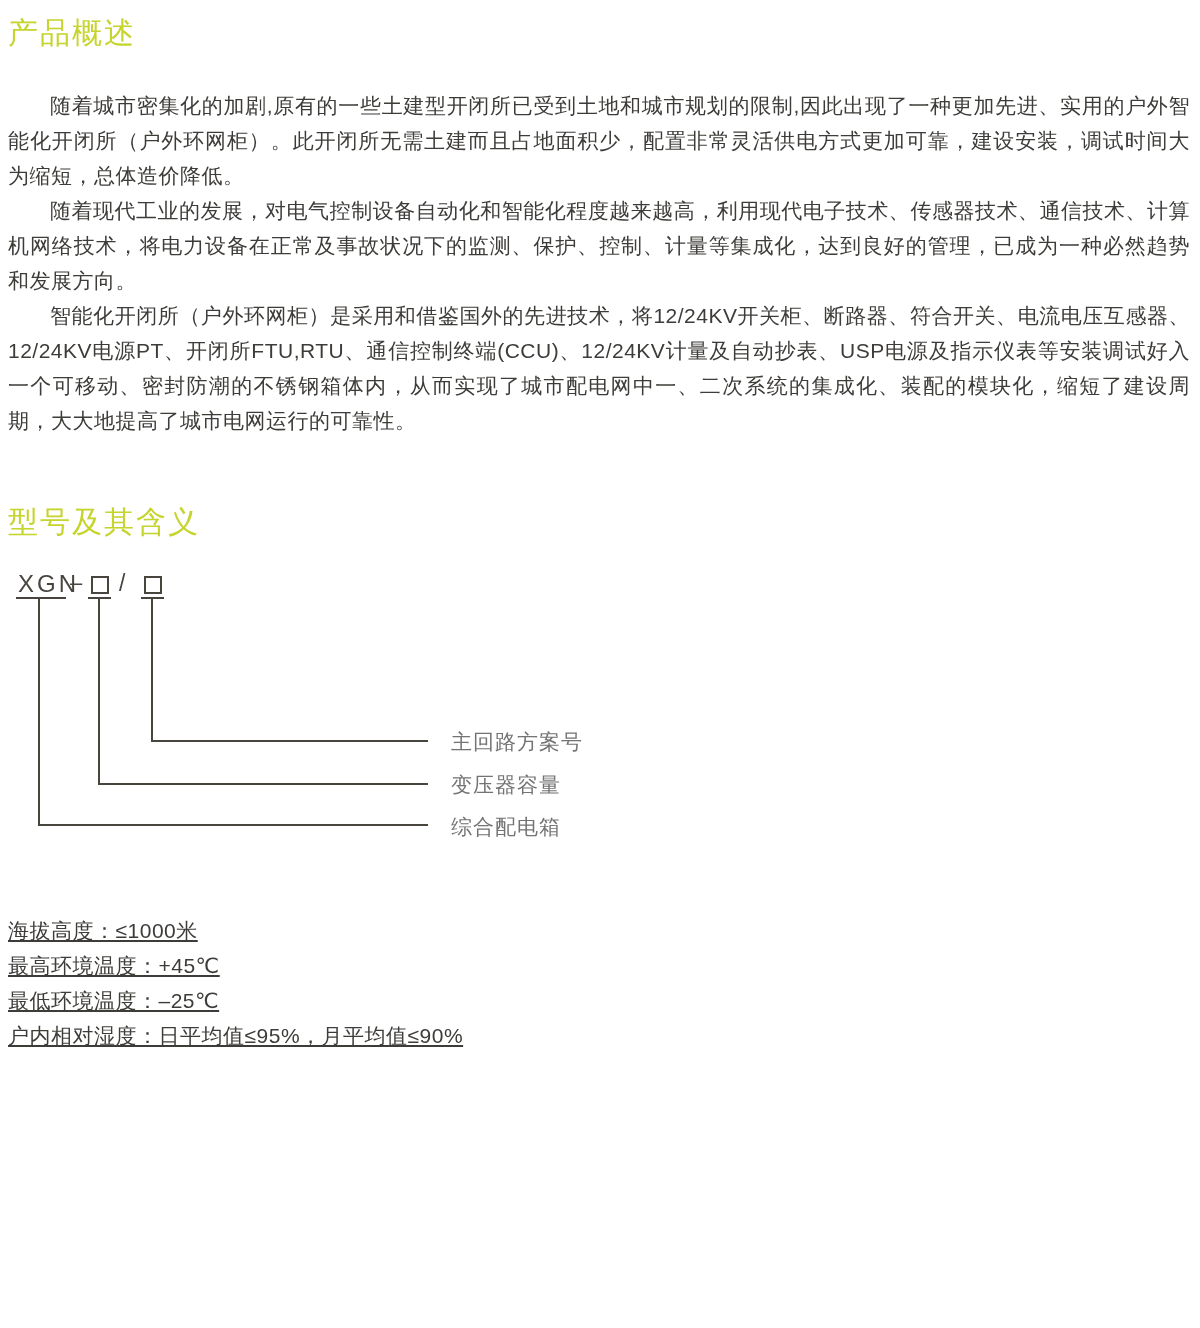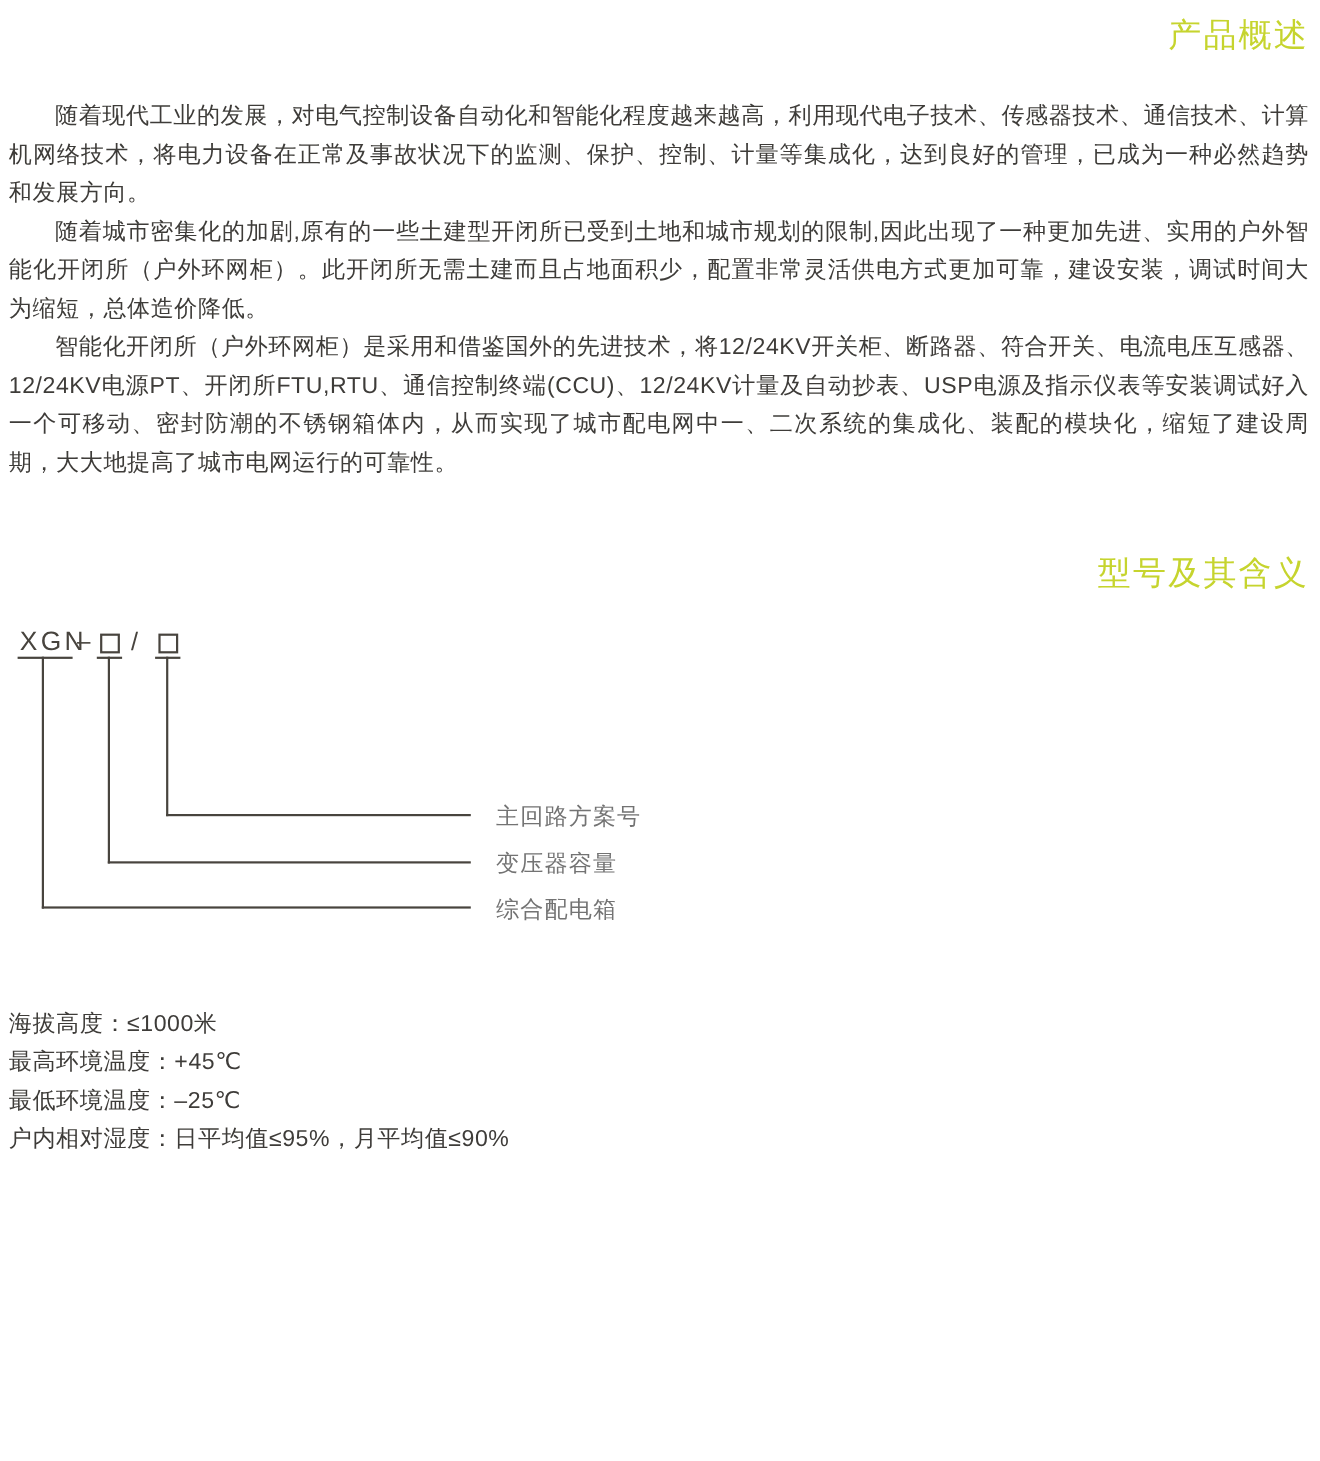--- a/index.html
+++ b/index.html
@@ -19,21 +19,20 @@
     min-height: 1328px;
     padding: 16px 10px 20px 8px;
   }
   .section-title {
     margin: 0;
     color: #c6d42e;
     font-size: 30px;
     line-height: 34px;
     font-weight: 400;
     letter-spacing: 2px;
-    text-align: right;
   }
   .paragraphs {
     margin-top: 38px;
   }
   .paragraphs p {
     margin: 0;
     font-size: 21px;
     line-height: 35px;
     text-indent: 2em;
     text-align: justify;
@@ -99,39 +98,40 @@
     white-space: nowrap;
   }
   .label-scheme   { top: 161px; }
   .label-capacity { top: 204px; font-family: Liberation Serif, serif; }
   .label-box      { top: 246px; }
   .conditions-title {
     margin-top: 44px;
   }
   .conditions {
     margin-top: 36px;
+    text-decoration: underline;
   }
   .conditions p {
     margin: 0;
     font-size: 21px;
     line-height: 35px;
     text-align: left;
     letter-spacing: 0.5px;
   }
 </style>
 </head>
 <body>
 
 <div class="page">
 
   <h1 class="section-title">产品概述</h1>
 
   <div class="paragraphs">
+    <p>随着城市密集化的加剧,原有的一些土建型开闭所已受到土地和城市规划的限制,因此出现了一种更加先进、实用的户外智能化开闭所（户外环网柜）。此开闭所无需土建而且占地面积少，配置非常灵活供电方式更加可靠，建设安装，调试时间大为缩短，总体造价降低。</p>
     <p>随着现代工业的发展，对电气控制设备自动化和智能化程度越来越高，利用现代电子技术、传感器技术、通信技术、计算机网络技术，将电力设备在正常及事故状况下的监测、保护、控制、计量等集成化，达到良好的管理，已成为一种必然趋势和发展方向。</p>
-    <p>随着城市密集化的加剧,原有的一些土建型开闭所已受到土地和城市规划的限制,因此出现了一种更加先进、实用的户外智能化开闭所（户外环网柜）。此开闭所无需土建而且占地面积少，配置非常灵活供电方式更加可靠，建设安装，调试时间大为缩短，总体造价降低。</p>
     <p>智能化开闭所（户外环网柜）是采用和借鉴国外的先进技术，将12/24KV开关柜、断路器、符合开关、电流电压互感器、12/24KV电源PT、开闭所FTU,RTU、通信控制终端(CCU)、12/24KV计量及自动抄表、USP电源及指示仪表等安装调试好入一个可移动、密封防潮的不锈钢箱体内，从而实现了城市配电网中一、二次系统的集成化、装配的模块化，缩短了建设周期，大大地提高了城市电网运行的可靠性。</p>
   </div>
 
   <h1 class="section-title model-title">型号及其含义</h1>
 
   <div class="diagram">
     <span class="code-prefix">XGN</span>
     <span class="code-dash">–</span>
     <span class="code-box box1"></span>
     <span class="code-slash">/</span>

